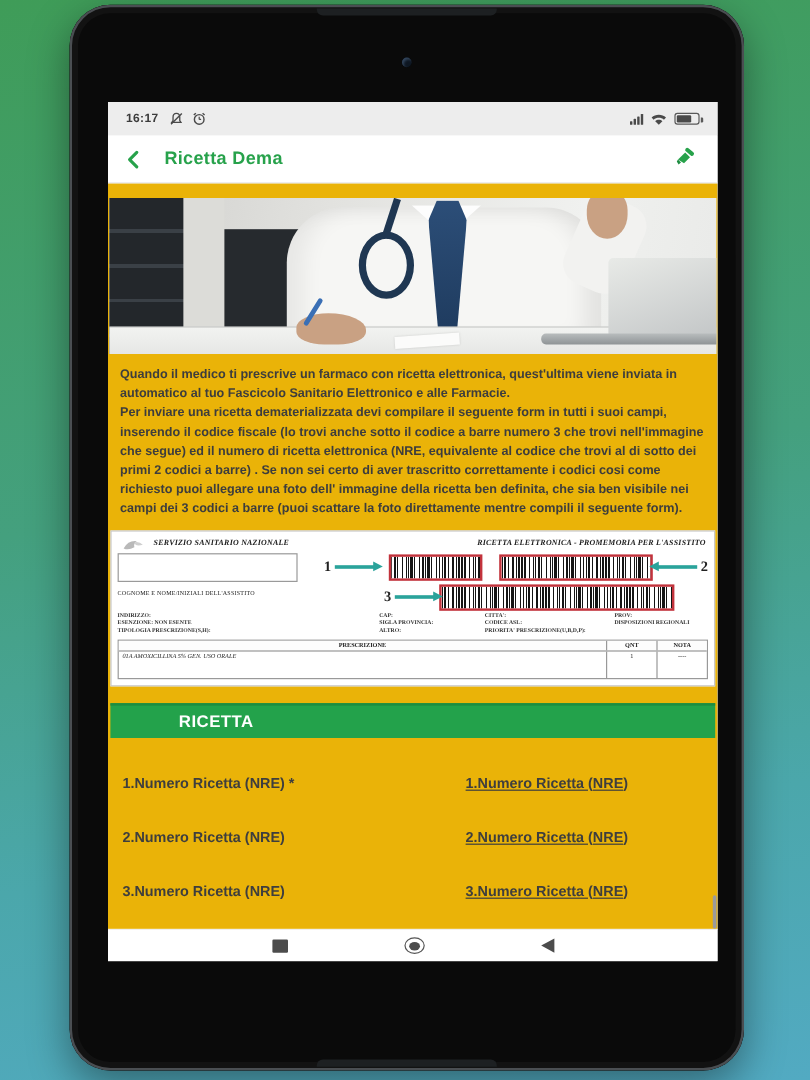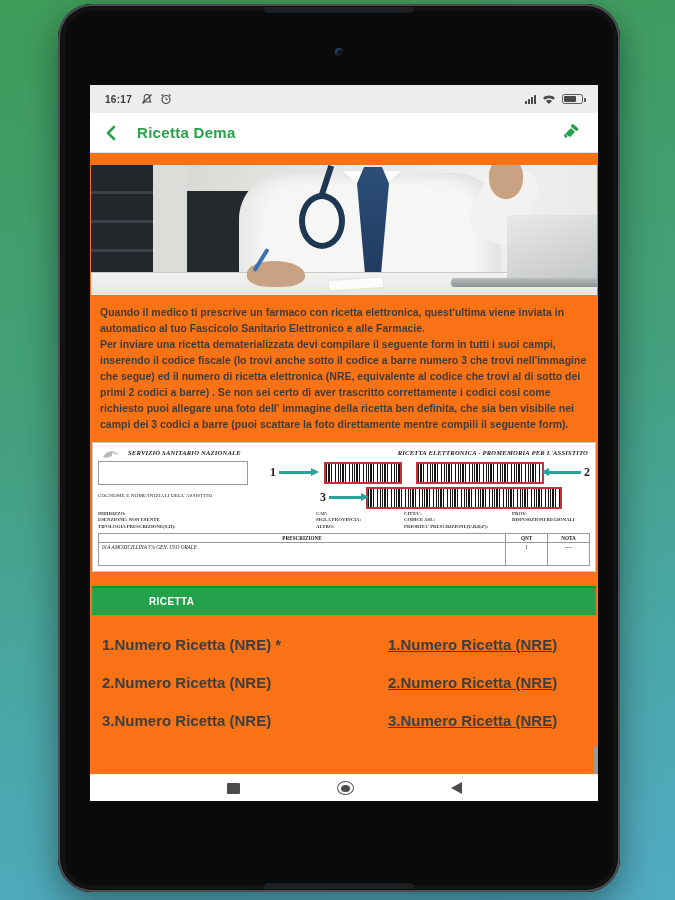--- a/index.html
+++ b/index.html
@@ -30,21 +30,21 @@
   .sig {display:flex; align-items:flex-end; gap:1px;}
   .sig i {display:block; width:2px; background:#4a4a4a; border-radius:.5px;}
   .battery {width:21px; height:10px; border:1.5px solid #5a5a5a; border-radius:2.5px; position:relative; display:flex; align-items:center; padding:1px;}
   .battery .fill {width:70%; height:100%; background:#4a4a4a; border-radius:1px;}
   .battery::after {content:""; position:absolute; right:-4px; top:2.5px; width:2.5px; height:4px; background:#5a5a5a; border-radius:0 1px 1px 0;}
   
   .appbar {height:40px; background:#fff; border-bottom:1px solid #e2e2e2; display:flex; align-items:center; padding:0 15px; flex:0 0 auto;}
   .app-title {font-size:15px; font-weight:700; color:#27a24b; margin-left:20px; letter-spacing:.3px;}
   .back-btn {display:flex; align-items:center; cursor:pointer;}
   
-  .content {flex:1 1 auto; background:#f97316; position:relative; overflow:hidden; padding:12px 1px 0;}
+  .content {flex:1 1 auto; background:#eab308; position:relative; overflow:hidden; padding:12px 1px 0;}
   
   .photo {height:130px; margin:0 0; position:relative; overflow:hidden; background:linear-gradient(100deg,#cfcfcc 0%,#e2e2df 35%,#f0f1ef 75%,#e9eae8 100%);}
   .ph-cab1 {position:absolute; left:0; top:0; width:62px; height:100%; background:repeating-linear-gradient(180deg,#23272b 0 26px,#3a4046 26px 29px);}
   .ph-cab2 {position:absolute; left:96px; top:26px; width:88px; height:104px; background:repeating-linear-gradient(180deg,#262a2e 0 30px,#404categories 30px 32px); background-color:#262a2e;}
   .ph-pillar {position:absolute; left:62px; top:0; width:34px; height:100%; background:#dddddad9; background-color:#dcdcd8;}
   .ph-coat {position:absolute; left:148px; top:8px; width:262px; height:112px; background:#f6f6f4; border-radius:46px 46px 0 0; box-shadow:inset -14px 0 18px rgba(0,0,0,.08), inset 14px 0 18px rgba(0,0,0,.06);}
   .ph-shirt {position:absolute; left:252px; top:6px; width:58px; height:26px; background:#fdfdfd; clip-path:polygon(0 0,100% 0,50% 100%);}
   .ph-tie {position:absolute; left:266px; top:2px; width:32px; height:118px; background:linear-gradient(#2c4e78,#1e3a5d); clip-path:polygon(22% 0,78% 0,100% 14%,72% 100%,28% 100%,0 14%);}
   .ph-steth {position:absolute; left:208px; top:28px; width:46px; height:56px; border:6px solid #1f3752; border-radius:50%; background:transparent;}
   .ph-steth-tube {position:absolute; left:232px; top:0px; width:6px; height:34px; background:#1f3752; transform:rotate(18deg);}
@@ -82,22 +82,22 @@
   .pm-table {margin-top:3px; border:1px solid #999; height:33px; font-size:5.2px; display:flex; flex-direction:column;}
   .pm-thead {display:flex; border-bottom:1px solid #999; background:#fdfdfd; font-weight:700;}
   .pm-tbody {display:flex; flex:1;}
   .pm-cdrug {flex:1; padding:1px 3px;}
   .pm-cqnt, .pm-cnota {width:42px; border-left:1px solid #999; text-align:center; padding:1px 2px;}
   .pm-thead .pm-cdrug {text-align:center;}
   .pm-tbody .pm-cdrug {font-style:italic;}
   .dove {position:absolute; left:8px; top:5px;}
   
   .section-bar {margin:14px 1px 0; height:29px; background:#23a24b; border-top:2px solid #1d8c40; display:flex; align-items:center; padding:0 13px;}
-  .section-bar span {color:#fff; font-size:10px; font-weight:700; letter-spacing:.4px;padding-left:44px;}
-  .form-row {display:flex; padding:0 11px; margin-top:21px; font-size:15px; font-weight:700; color:#3e3e3e;}
+  .section-bar span {color:#fff; font-size:14px; font-weight:700; letter-spacing:.4px;padding-left:44px;}
+  .form-row {display:flex; padding:0 11px; margin-top:31px; font-size:12px; font-weight:700; color:#3e3e3e;}
   .form-row .fl {width:50%;} .form-row .fr {width:50%; padding-left:44px;text-decoration:underline;}
   .form-row:first-of-type {margin-top:17px;}
   .scrollbar {position:absolute; right:1px; bottom:0; width:3px; height:28px; background:#9b9b9b; border-radius:2px;}
   
   .navbar {height:27px; background:#fff; border-top:1px solid #efefef; display:flex; align-items:center; justify-content:center; gap:97px; flex:0 0 auto;}
   .ni-square {width:13px; height:11px; background:#4c4c4c; border-radius:1px; cursor:pointer;}
   .ni-home {width:17px; height:14px; border:1.5px solid #565656; border-radius:50%; display:flex; align-items:center; justify-content:center; cursor:pointer;}
   .ni-home .dot {width:9px; height:7px; background:#4c4c4c; border-radius:50%;}
   .ni-back {width:0; height:0; border-right:11px solid #4c4c4c; border-top:6.5px solid transparent; border-bottom:6.5px solid transparent; cursor:pointer;}
 </style>

